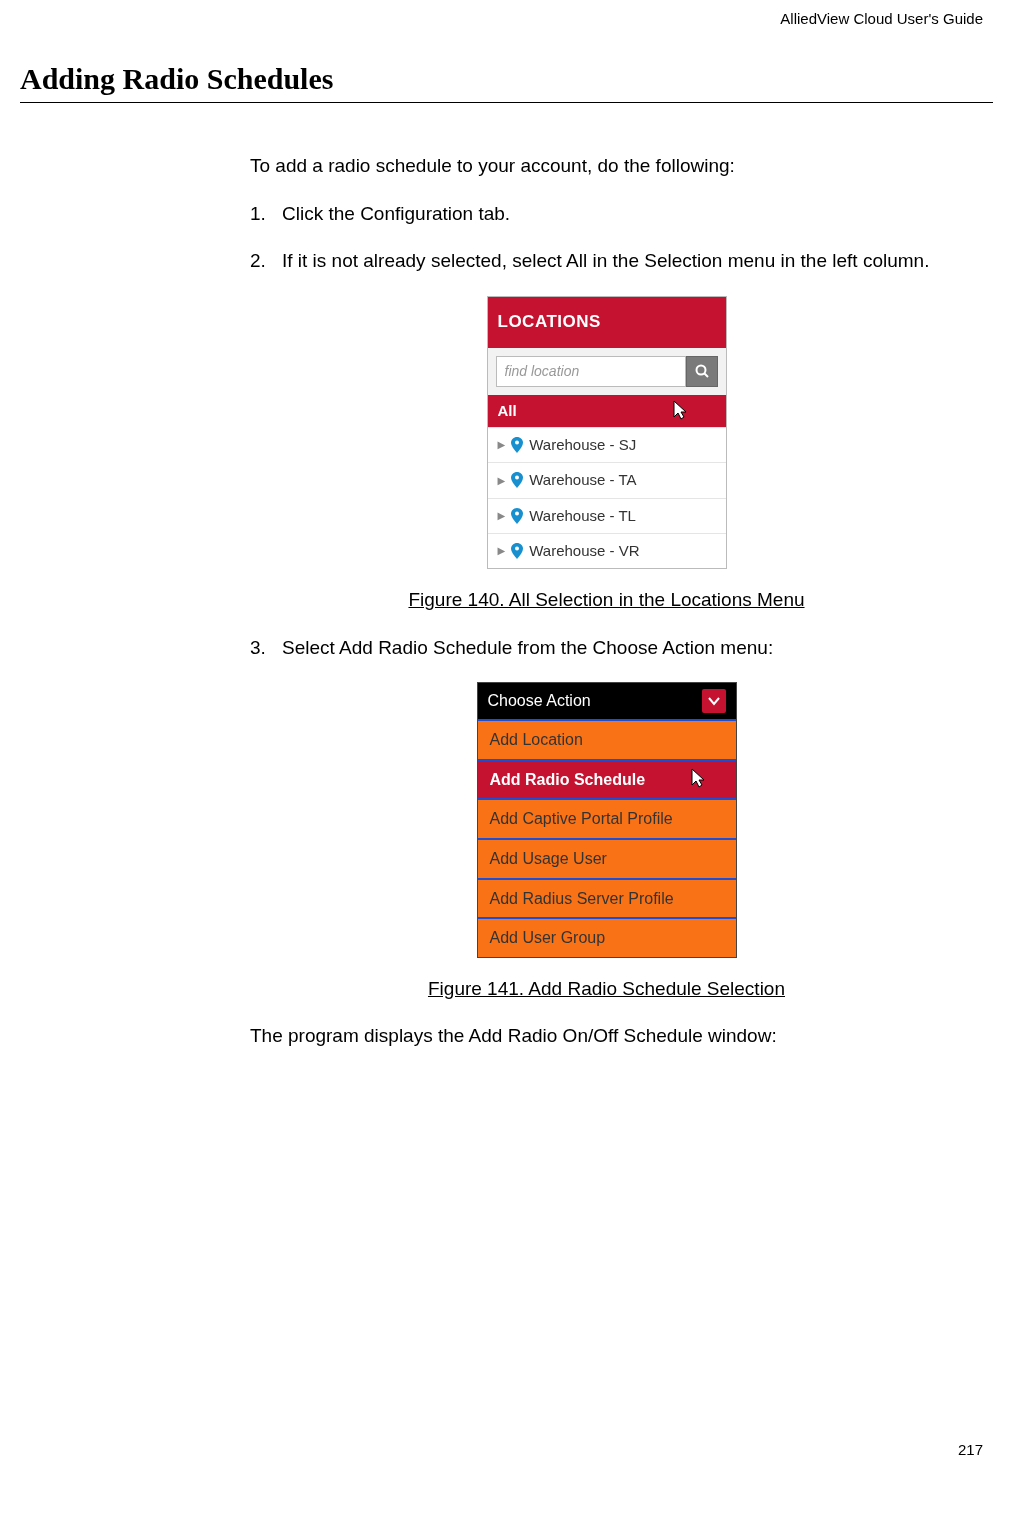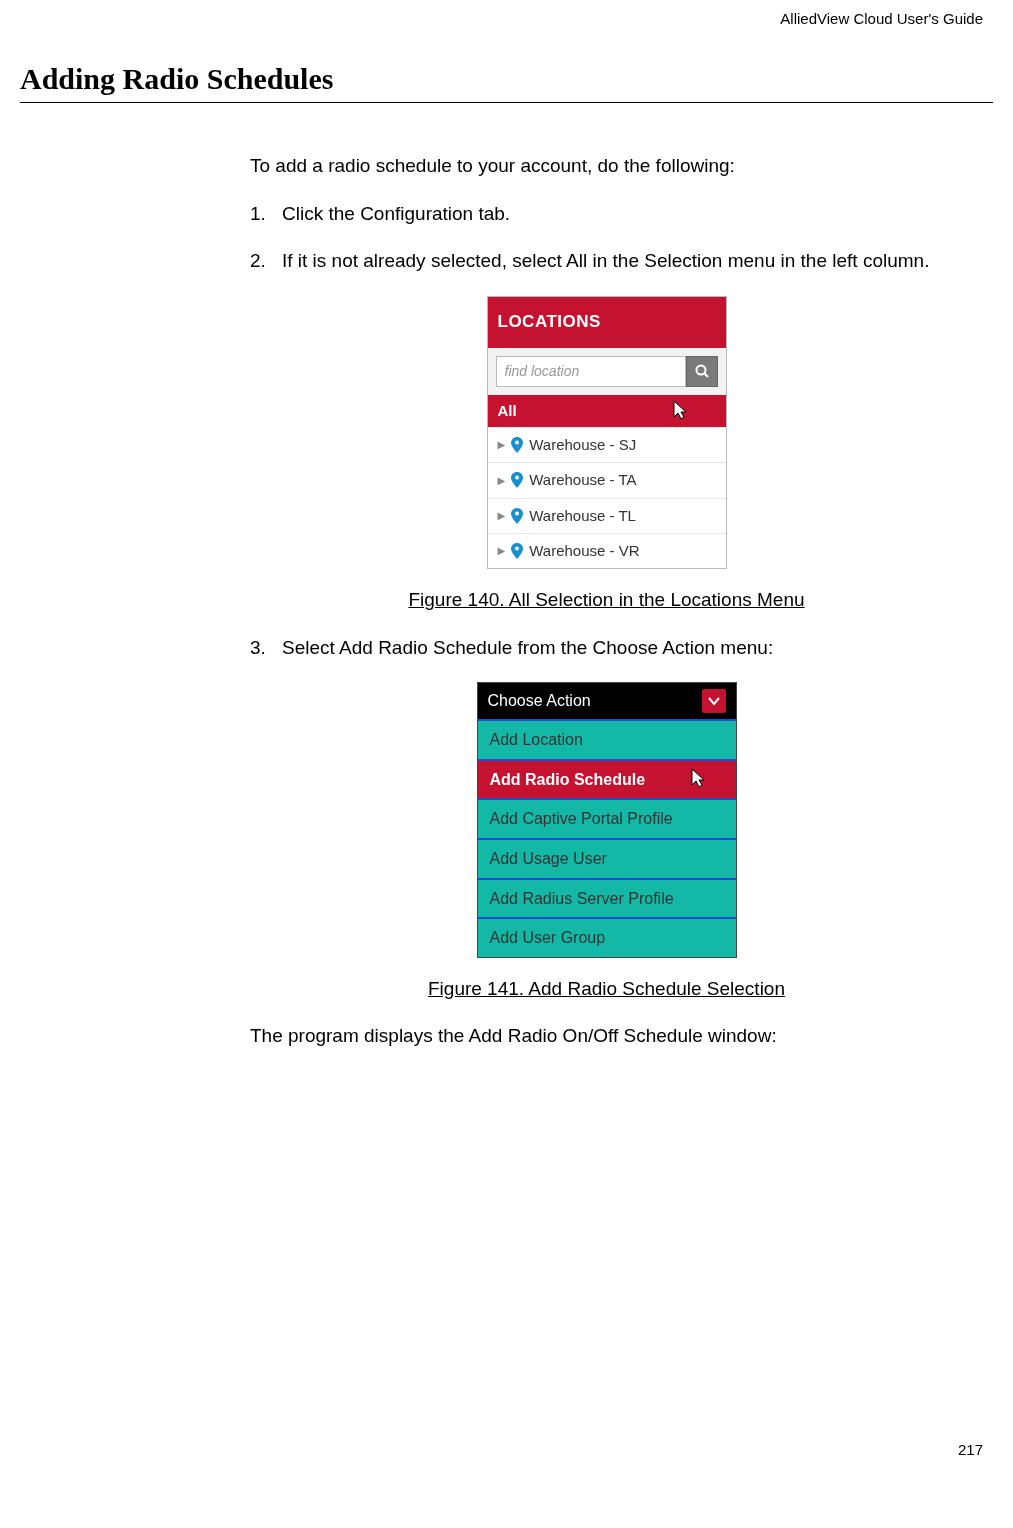--- a/index.html
+++ b/index.html
@@ -111,21 +111,21 @@
   .tri { font-size:10px; color:#888;}
   .pin { color:#1890d0; }
 
   
   .action-panel {
     display:inline-block;
     width: 260px;
     border:1px solid #444;
     text-align:left;
     font-size:16px;
-    background:#14b8a6;
+    background:#f97316;
   }
   .action-head {
     background:#000;
     color:#fff;
     padding:6px 10px;
     display:flex;
     justify-content:space-between;
     align-items:center;
   }
   .action-chev {

